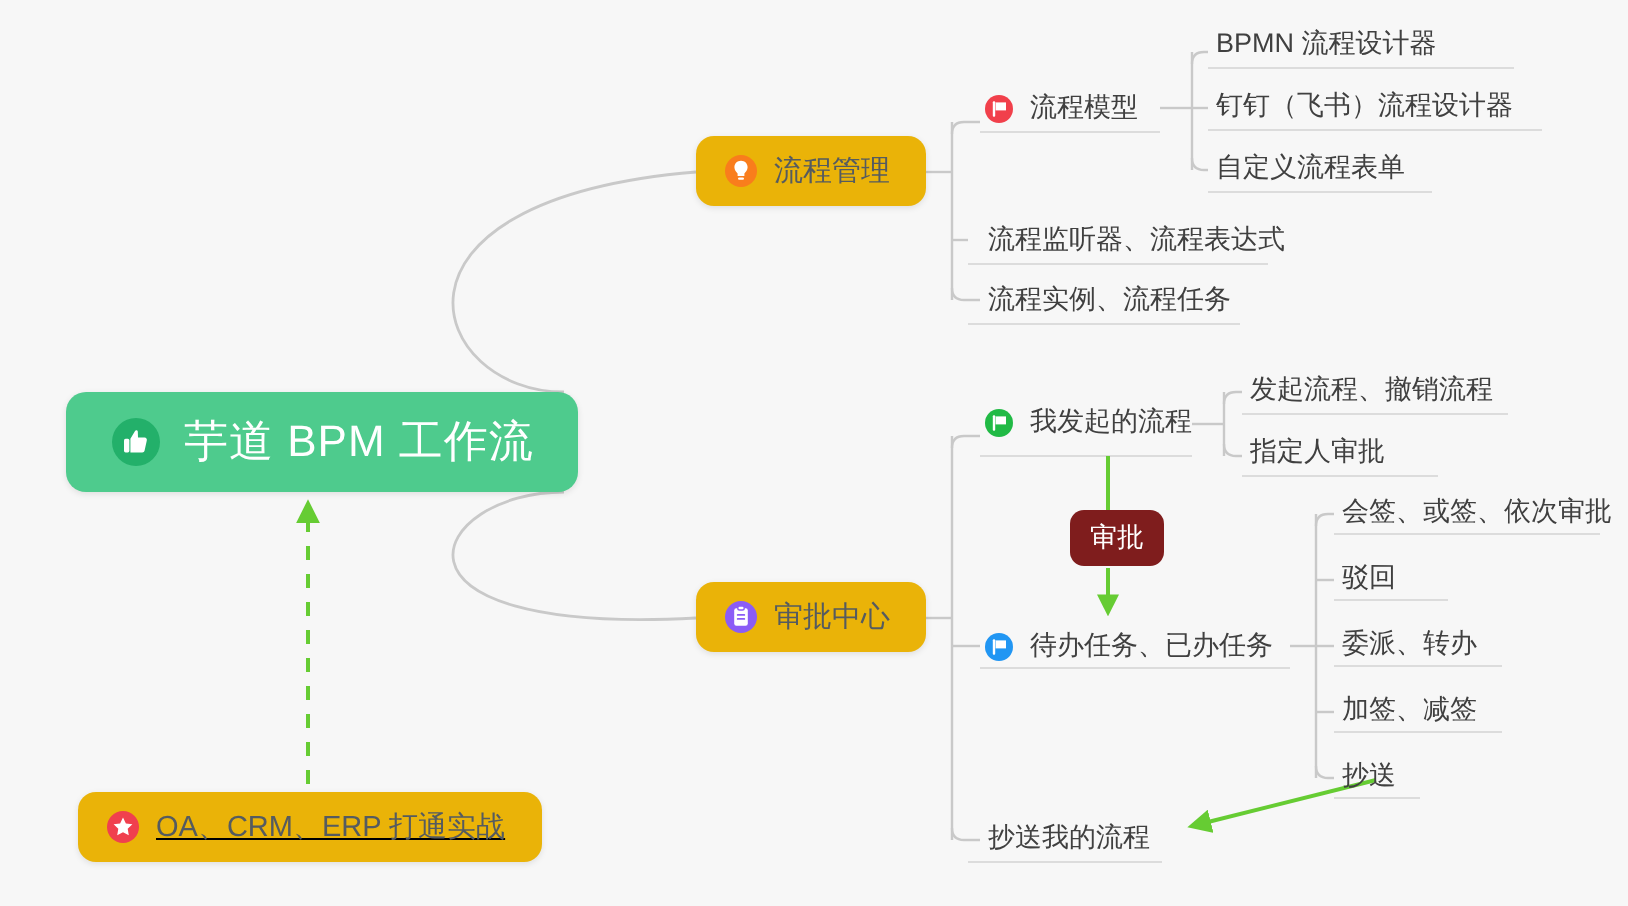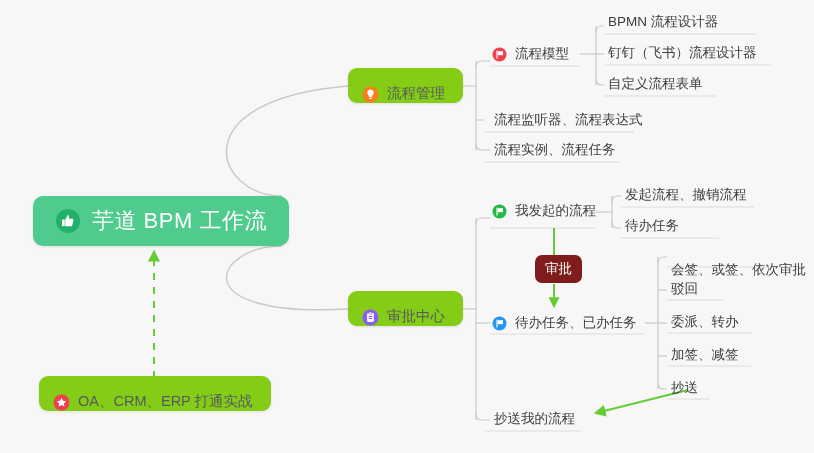--- a/index.html
+++ b/index.html
@@ -53,26 +53,25 @@
   }
   .root-label {
     color: #ffffff;
     font-size: 22px;
     letter-spacing: 0.5px;
     margin-left: 11px;
   }
 
   
   .card-node {
-    background: #84cc16;
+    background: #eab308;
     border-radius: 9px;
     padding: 0 18px 0 14px;
     height: 35px;
     box-shadow: 0 1px 3px rgba(0,0,0,0.10);
-    align-items: flex-end;
   }
   .card-label {
     color: #555b60;
     font-size: 14.5px;
     margin-left: 8px;
   }
 
   
   .text-node {
     color: #404040;
@@ -274,59 +273,59 @@
         <path d="M5.8 4.2 L11.0 4.2 L11.0 8.2 L5.8 8.2 Z" fill="#ffffff"></path>
       </svg>
     </span>
     <span class="text-label">我发起的流程</span>
   </div>
 
   <div class="node text-node" style="left:621px; top:182px;">
     <span class="text-label">发起流程、撤销流程</span>
   </div>
   <div class="node text-node" style="left:621px; top:213px;">
-    <span class="text-label">待办任务</span>
+    <span class="text-label">指定人审批</span>
   </div>
 
   <div class="flow-badge" style="left:535px; top:255px;">
     <span>审批</span>
   </div>
 
   <div class="node text-node with-icon" style="left:490px; top:310px;">
     <span class="icon icon-sm">
       <svg width="15" height="15" viewBox="0 0 15 15">
         <circle cx="7.5" cy="7.5" r="7" fill="#2196F3"></circle>
         <rect x="4.4" y="3.6" width="1.2" height="7.8" rx="0.5" fill="#ffffff"></rect>
         <path d="M5.8 4.2 L11.0 4.2 L11.0 8.2 L5.8 8.2 Z" fill="#ffffff"></path>
       </svg>
     </span>
     <span class="text-label">待办任务、已办任务</span>
   </div>
 
-  <div class="node text-node" style="left:667px; top:257px;justify-content:flex-end;">
+  <div class="node text-node" style="left:667px; top:243px;justify-content:flex-end;">
     <span class="text-label">会签、或签、依次审批</span>
   </div>
   <div class="node text-node" style="left:667px; top:276px;">
     <span class="text-label">驳回</span>
   </div>
   <div class="node text-node" style="left:667px; top:309px;">
     <span class="text-label">委派、转办</span>
   </div>
   <div class="node text-node" style="left:667px; top:342px;">
     <span class="text-label">加签、减签</span>
   </div>
   <div class="node text-node" style="left:667px; top:375px;">
     <span class="text-label">抄送</span>
   </div>
 
   <div class="node text-node" style="left:490px; top:406px;">
     <span class="text-label">抄送我的流程</span>
   </div>
 
-  <div class="node card-node" style="left:39px; top:376px;">
+  <div class="node card-node" style="left:39px; top:396px;text-decoration:underline;">
     <span class="icon icon-md">
       <svg width="17" height="17" viewBox="0 0 17 17">
         <circle cx="8.5" cy="8.5" r="8" fill="#F0404E"></circle>
         <path d="M8.5 3.7 L9.95 6.7 L13.2 7.15 L10.85 9.4 L11.4 12.6 L8.5 11.1
                  L5.6 12.6 L6.15 9.4 L3.8 7.15 L7.05 6.7 Z" fill="#ffffff"></path>
       </svg>
     </span>
     <span class="card-label">OA、CRM、ERP 打通实战</span>
   </div>
 

